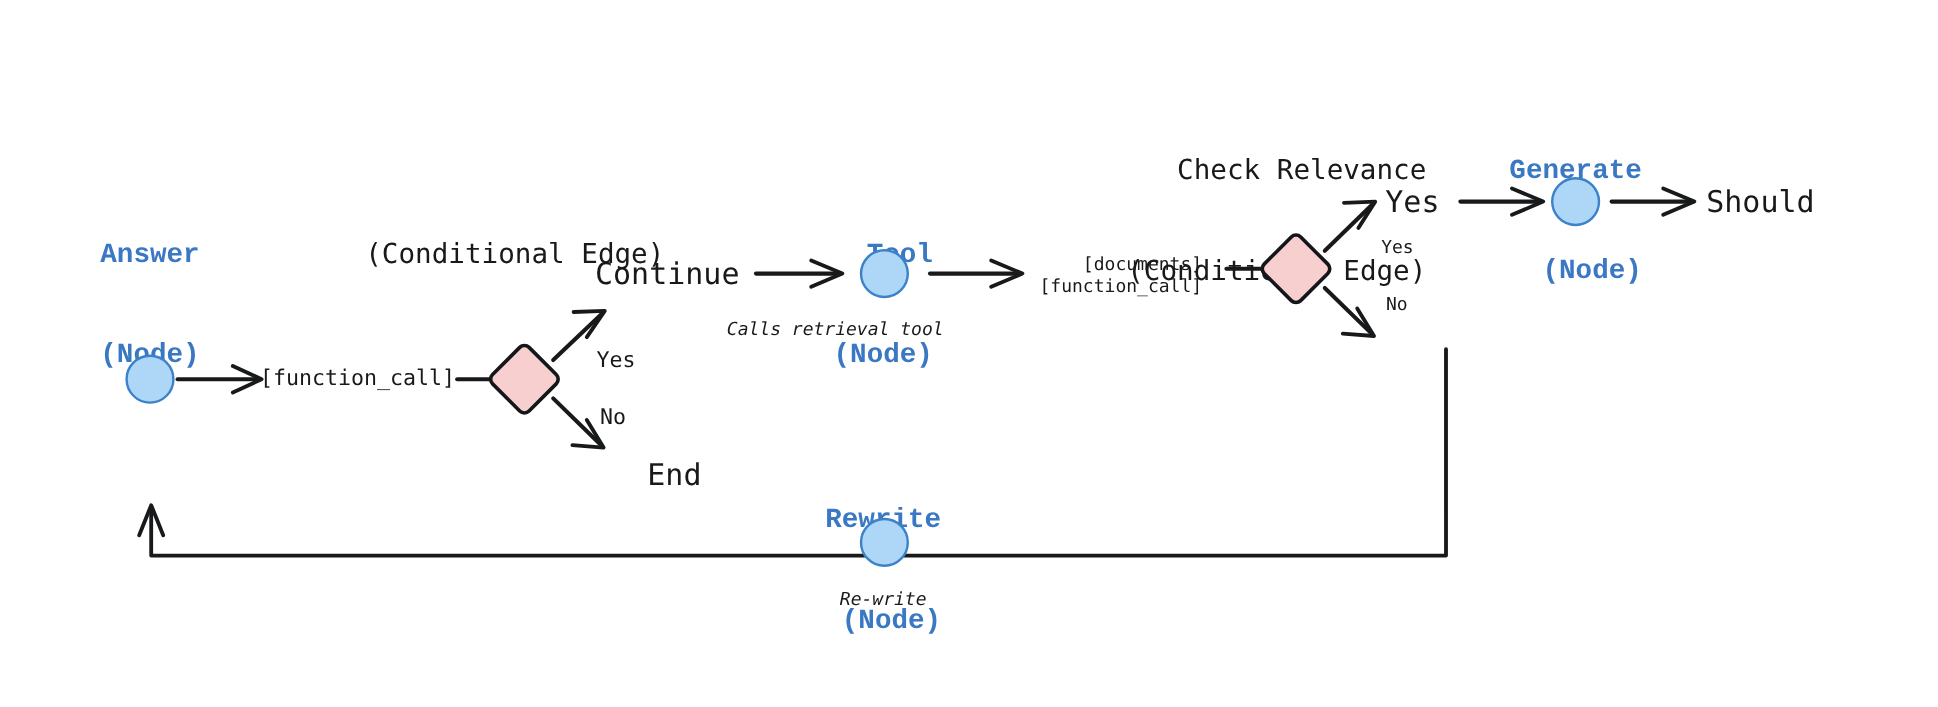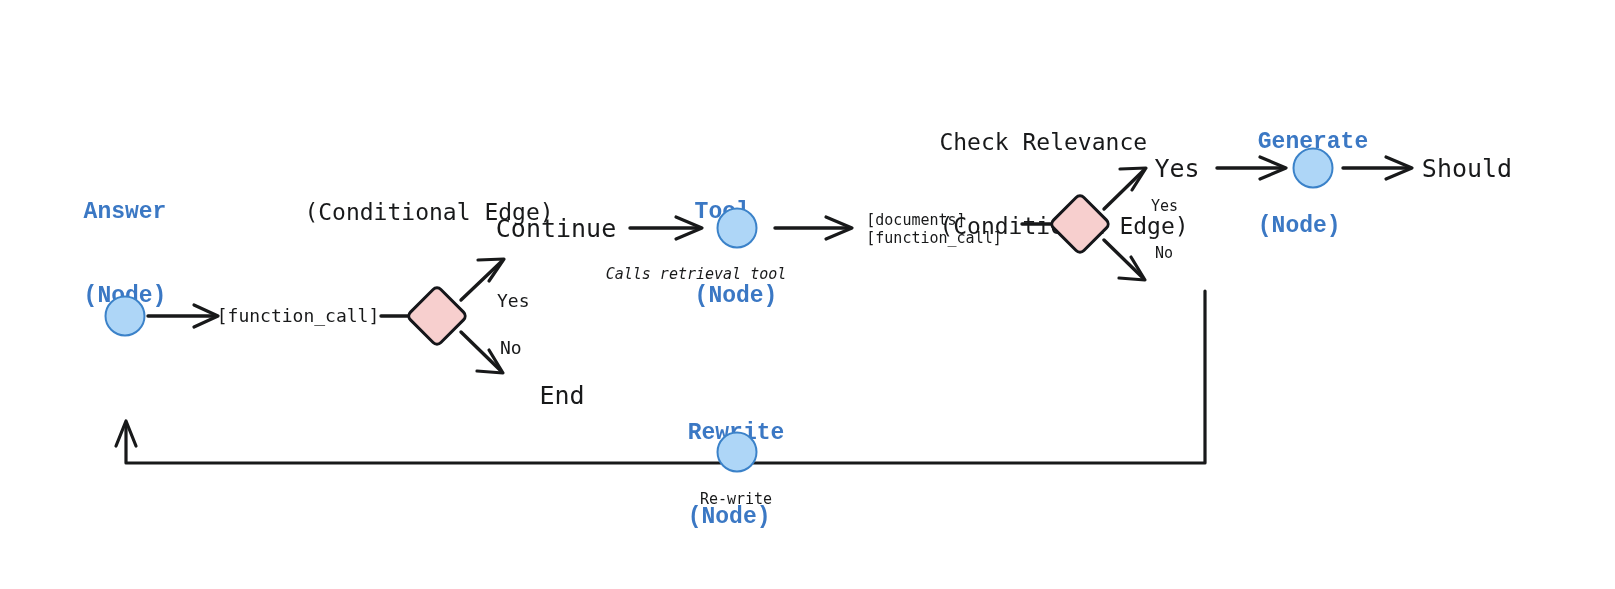--- a/index.html
+++ b/index.html
@@ -24,21 +24,21 @@
     height: 589px;
     pointer-events: none;
   }
   .lbl {
     position: absolute;
     white-space: pre;
     color: #18191a;
     font-family: "DejaVu Sans Mono", monospace;
     line-height: 1.22;
   }
-  .lbl.center { transform: translateX(-50%); text-align: left; }
+  .lbl.center { transform: translateX(-50%); text-align: right; }
   .title-node {
     color: #3b78c4;
     font-weight: bold;
     font-size: 23px;
     letter-spacing: 0px;
     font-family: Liberation Mono, monospace;
   }
   .title-edge {
     color: #18191a;
     font-size: 23px;
@@ -182,21 +182,21 @@
 
   <div class="node-diamond" style="left:1080px; top:224px;"></div>
 
   <div class="node-circle" style="left:1313px; top:168px;"></div>
 
   <div class="node-circle" style="left:737px; top:452px;"></div>
 
 
   <div class="lbl center small" style="left:696px; top:265px;font-style:italic;">Calls retrieval tool</div>
 
-  <div class="lbl center small" style="left:736px; top:490px;">Re-write</div>
+  <div class="lbl center small" style="left:736px; top:490px;font-style:italic;">Re-write</div>
 
   <div class="lbl center mid" style="left:298px; top:305px;">[function_call]</div>
 
   <div class="lbl mid" style="left:497px; top:290px;">Yes</div>
 
   <div class="lbl mid" style="left:500px; top:337px;">No</div>
 
   <div class="lbl center big" style="left:556px; top:214px;">Continue</div>
 
   <div class="lbl center big" style="left:520px; top:381px;margin-left:42px;">End</div>

